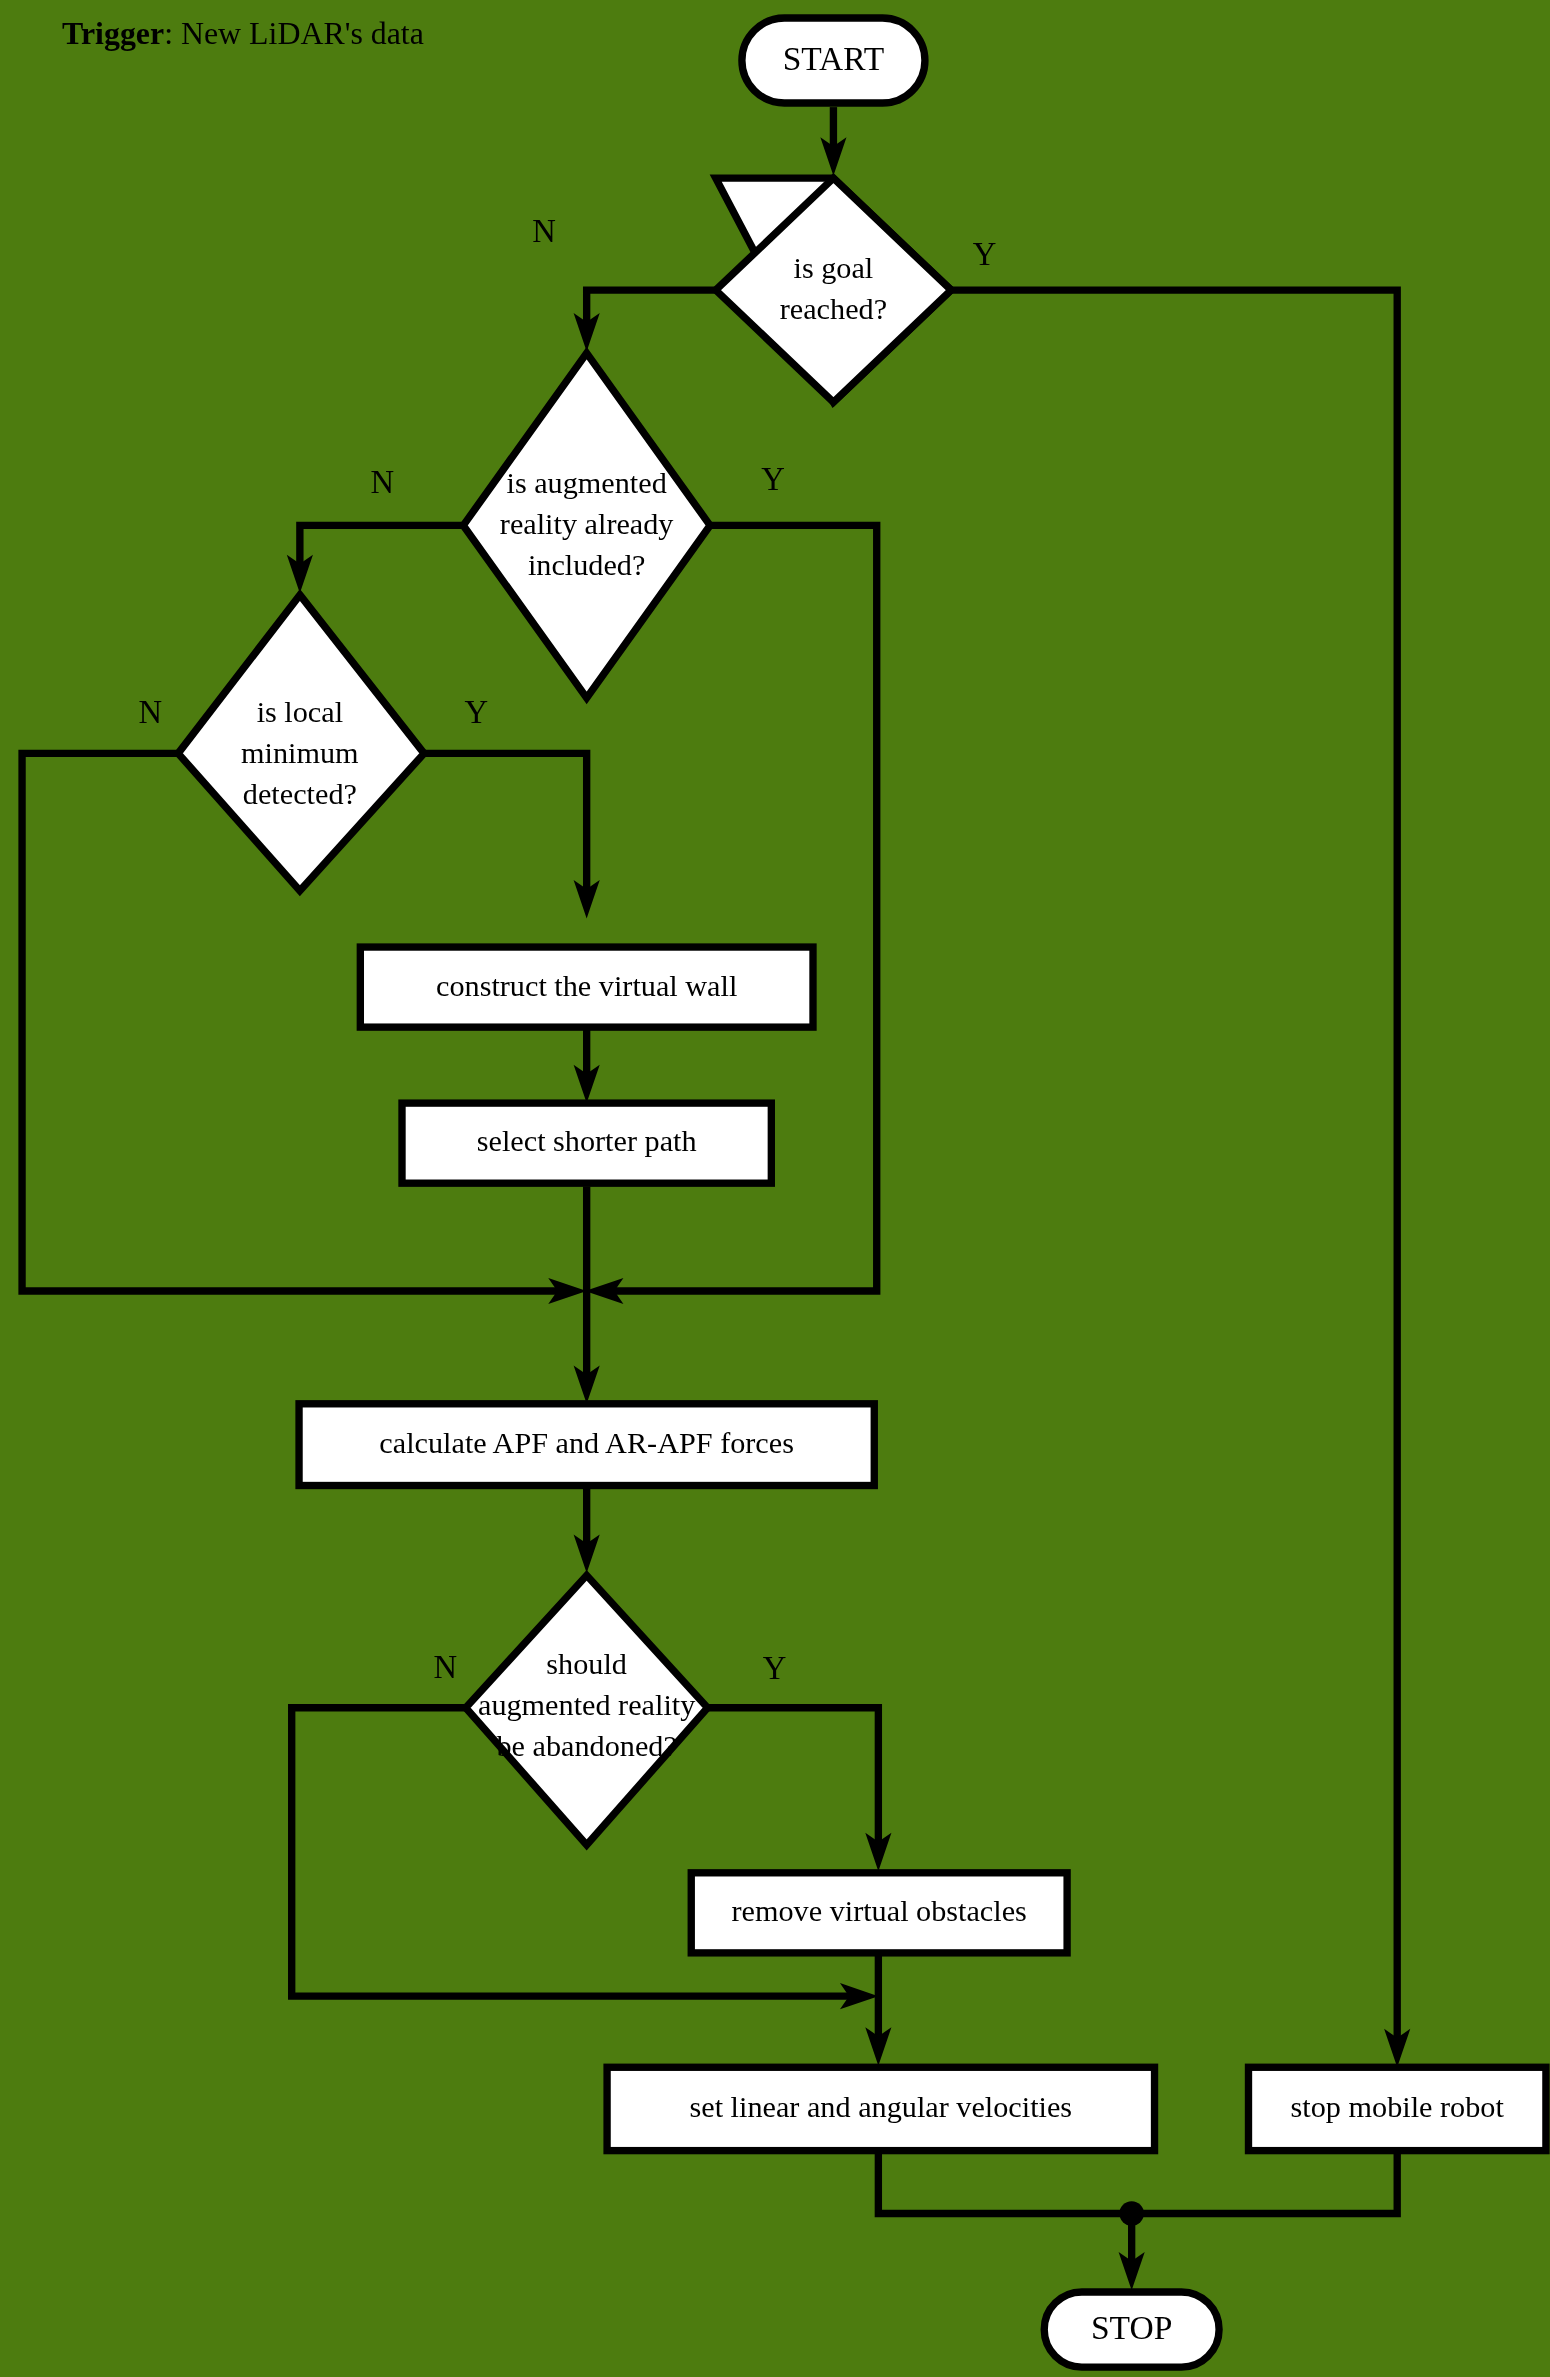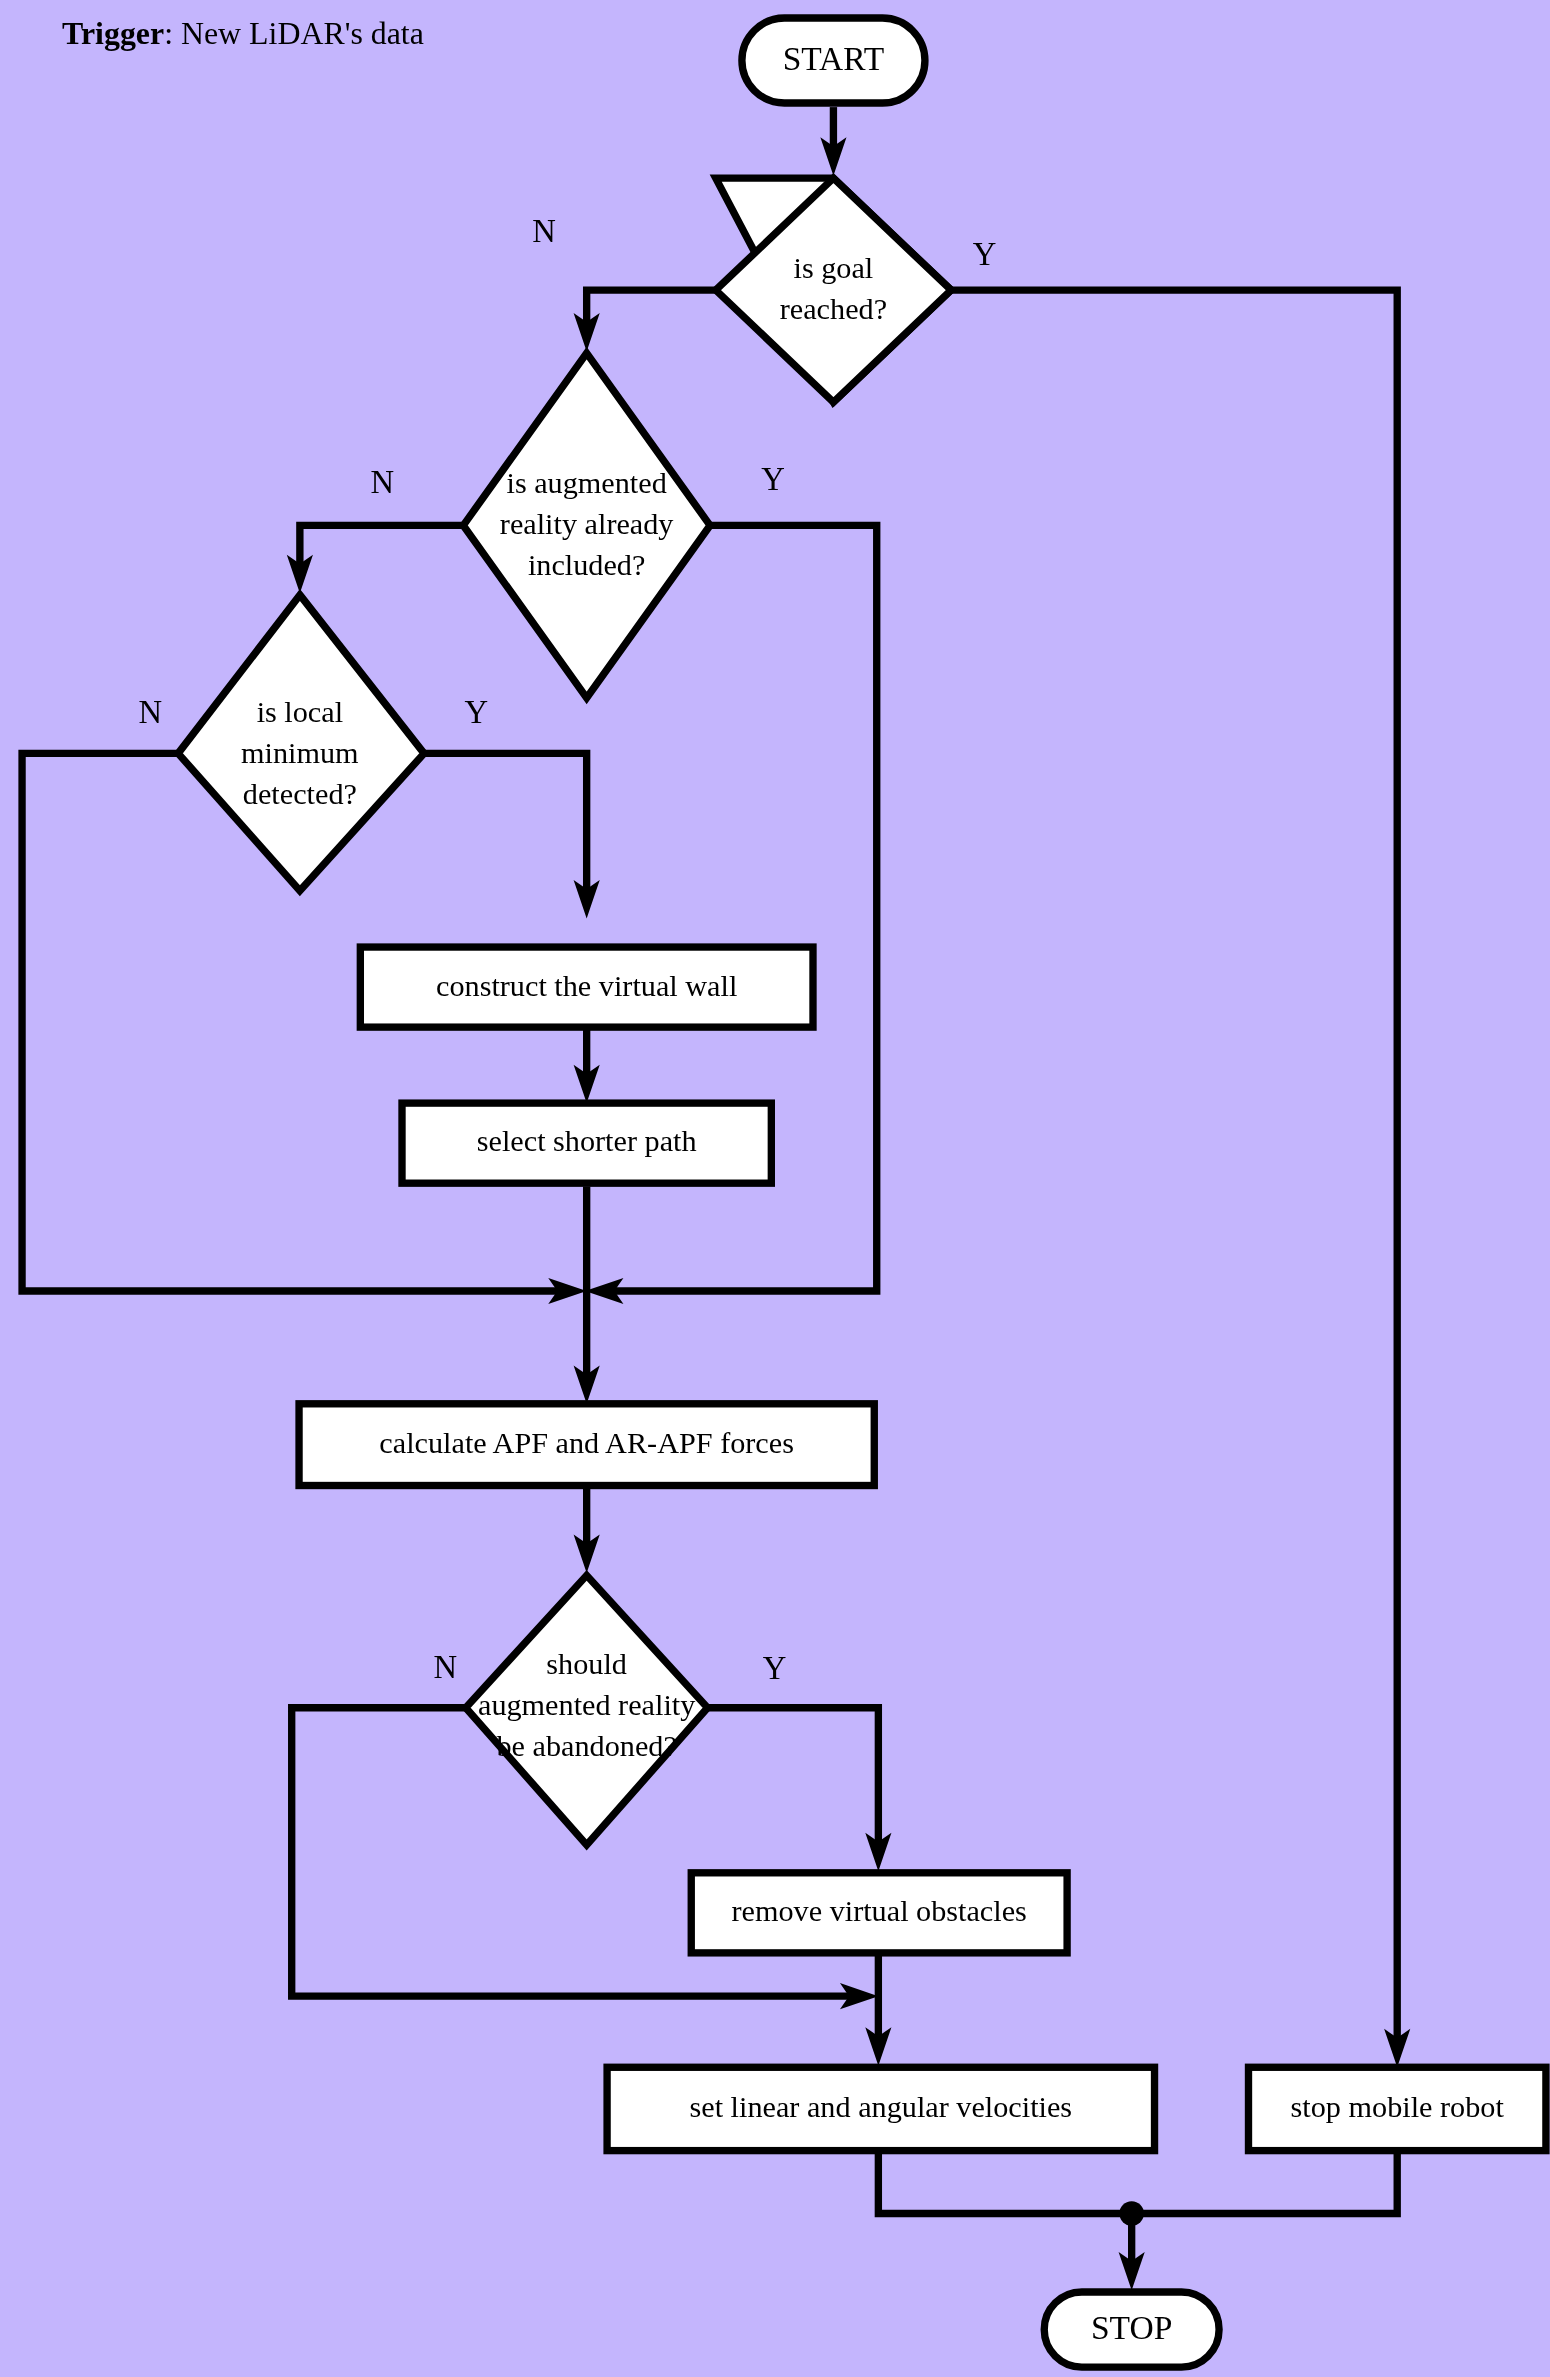--- a/index.html
+++ b/index.html
@@ -7,21 +7,21 @@
     padding: 0;
     background: #ffffff;
   }
   body {
     font-family: "Liberation Serif", "DejaVu Serif", serif;
   }
   #flowchart-root {
     position: relative;
     width: 1550px;
     height: 2377px;
-    background: #c4b5fd;
+    background: #4d7c0f;
     overflow: hidden;
   }
   svg.fc {
     position: absolute;
     top: 0;
     left: 0;
     width: 1550px;
     height: 2377px;
   }
   .shape-stroke {

